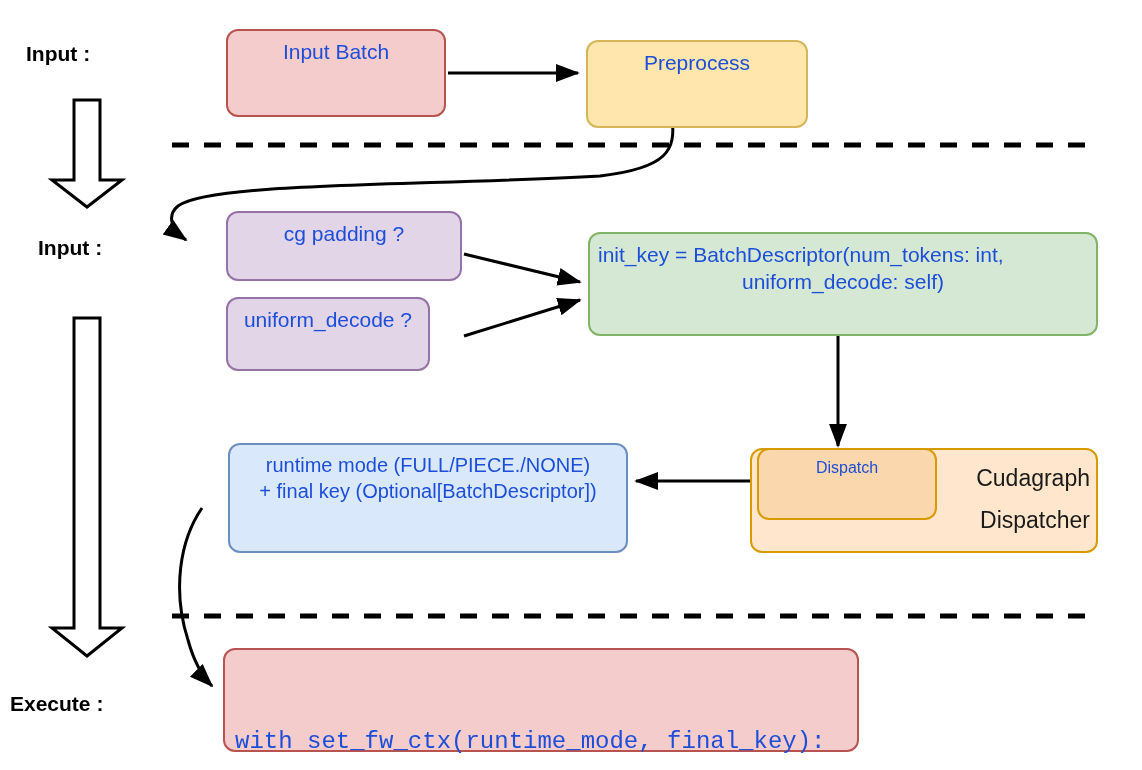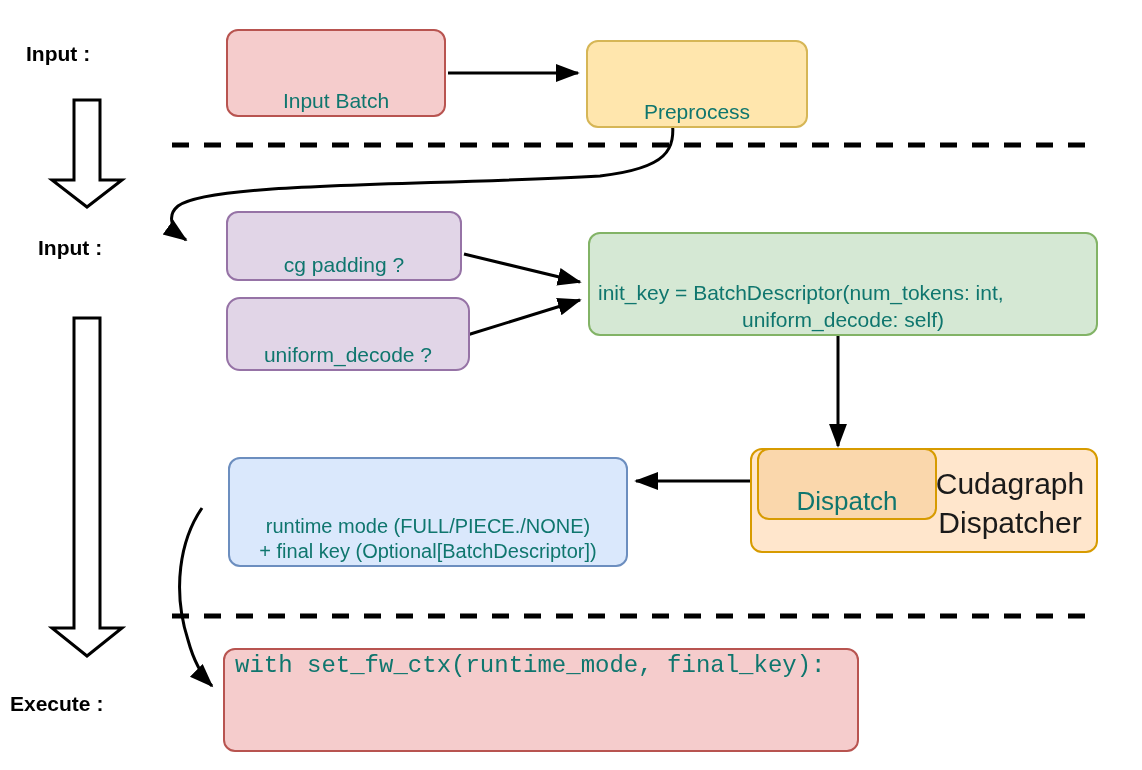--- a/index.html
+++ b/index.html
@@ -30,30 +30,30 @@
     font-weight: bold;
     font-size: 21px;
     color: #000000;
     white-space: nowrap;
     letter-spacing: 0px;
   }
   .node {
     position: absolute;
     box-sizing: border-box;
     display: flex;
-    align-items: flex-end;
+    align-items: flex-start;
     justify-content: center;
     text-align: center;
     border-radius: 12px;
     border-width: 2px;
     border-style: solid;
     font-size: 21px;
-    color: #0f766e;
+    color: #1d4ed8;
     line-height: 1.28;
-    padding: 0 8px;
+    padding: 8px 8px;
   }
   .node .inner {
     width: 100%;
   }
   .node-pink {
     background: #f5cccc;
     border-color: #b85450;
   }
   .node-yellow {
     background: #ffe6ad;
@@ -94,22 +94,22 @@
   .line1-left {
     display: block;
     text-align: left;
   }
   .line2-center {
     display: block;
     text-align: center;
   }
   .cudagraph-label {
     position: absolute;
-    text-align: center;
-    font-size: 30px;
+    text-align: right;
+    font-size: 23px;
     color: #1a1a1a;
     line-height: 1.3;
     pointer-events: none;
   }
 </style>
 </head>
 <body>
 
 <div id="canvas">
 
@@ -154,43 +154,43 @@
   </div>
 
   <div class="node node-yellow" style="left:586px; top:40px; width:222px; height:88px;">
     <span class="inner">Preprocess</span>
   </div>
 
   <div class="node node-purple" style="left:226px; top:211px; width:236px; height:70px;">
     <span class="inner">cg padding ?</span>
   </div>
 
-  <div class="node node-purple" style="left:226px; top:297px; width:244px; height:74px;border-radius:14px;">
+  <div class="node node-purple" style="left:226px; top:297px; width:204px; height:74px;">
     <span class="inner">uniform_decode ?</span>
   </div>
 
   <div class="node node-green" style="left:588px; top:232px; width:510px; height:104px;">
     <span class="inner">
       <span class="line1-left">init_key = BatchDescriptor(num_tokens: int,</span>
       <span class="line2-center">uniform_decode: self)</span>
     </span>
   </div>
 
   <div class="node node-orange-outer" style="left:750px; top:448px; width:348px; height:105px; justify-content:flex-end; padding-right:10px;">
   </div>
   <div class="cudagraph-label" style="left:930px; top:464px; width:160px;">
     <span style="display:block;">Cudagraph</span>
-    <span style="display:block;">Dispatcher</span>
-  </div>
-
-  <div class="node node-orange-inner" style="left:757px; top:448px; width:180px; height:72px; font-size:26px;">
+    <span style="display:block;margin-top:12px;">Dispatcher</span>
+  </div>
+
+  <div class="node node-orange-inner" style="left:757px; top:448px; width:180px; height:72px; font-size:16px;">
     <span class="inner">Dispatch</span>
   </div>
 
-  <div class="node node-blue" style="left:228px; top:443px; width:400px; height:110px; font-size:20px;margin-top:14px;">
+  <div class="node node-blue" style="left:228px; top:443px; width:400px; height:110px; font-size:20px;">
     <span class="inner">
       <span class="line2-center">runtime mode (FULL/PIECE./NONE)</span>
       <span class="line2-center">+ final key (Optional[BatchDescriptor])</span>
     </span>
   </div>
 
   <div class="node node-pink node-code" style="left:223px; top:648px; width:636px; height:104px;">
     <span class="inner">
       <span style="display:block;">with set_fw_ctx(runtime_mode, final_key):</span>
     </span>

